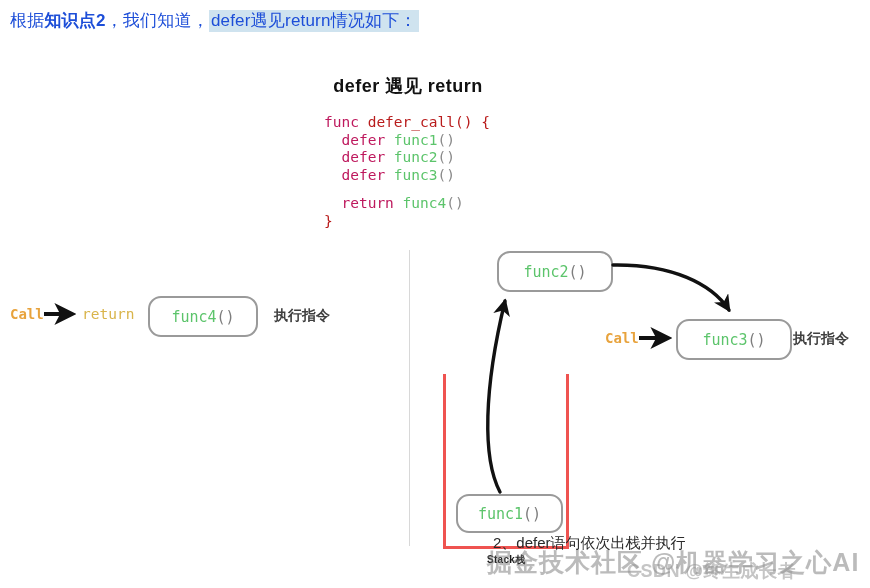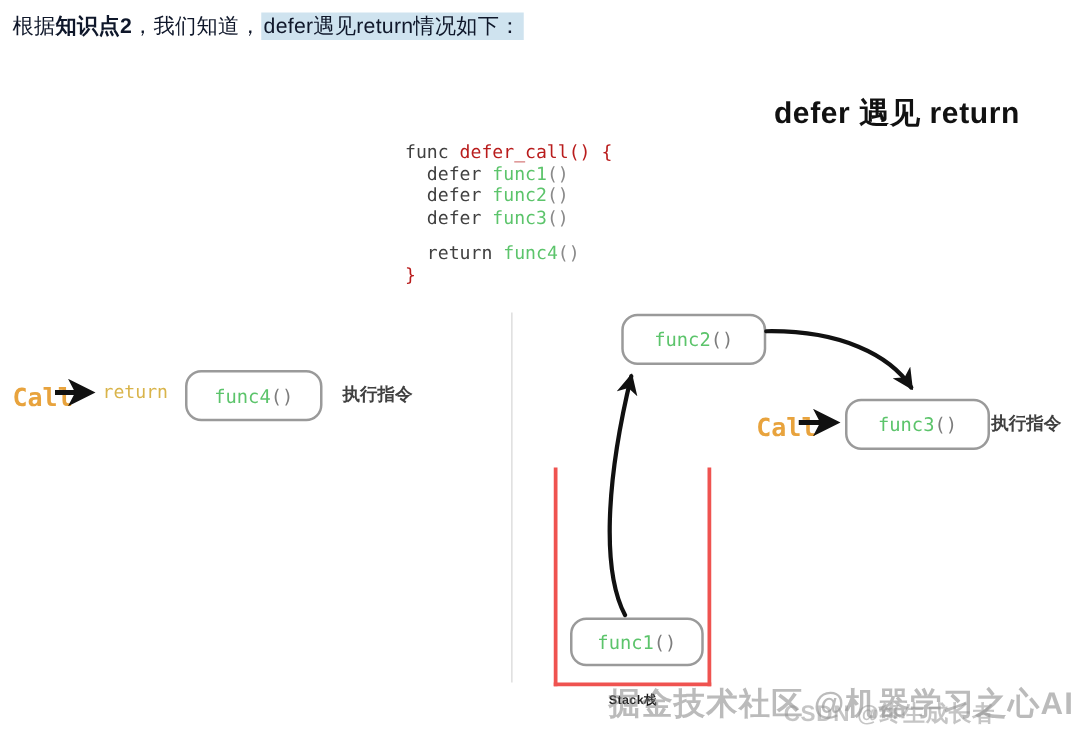--- a/index.html
+++ b/index.html
@@ -22,21 +22,21 @@
   }
 
   
   .header-line {
     position: absolute;
     left: 10px;
     top: 8px;
     font-size: 17px;
     line-height: 26px;
     white-space: nowrap;
-    color: #0f172a;
+    color: #1d4ed8;
     letter-spacing: 0.2px;
   }
   .header-line .bold {
     font-weight: bold;
   }
   .header-line .hl {
     background: #cfe3ef;
     padding: 1px 2px 2px 2px;
   }
 
@@ -46,39 +46,39 @@
     left: 0;
     top: 58px;
     width: 870px;
     height: 500px;
   }
   .fig-title {
     position: absolute;
     left: 0;
     top: 16px;
     width: 816px;
-    text-align: right;
-    font-size: 24px;
+    text-align: center;
+    font-size: 18px;
     font-weight: bold;
     color: #111111;
     letter-spacing: 0.5px;
   }
 
   
   .code-block {
     position: absolute;
     left: 324px;
     top: 56px;
     font-family: "DejaVu Sans Mono", "Liberation Mono", monospace;
     font-size: 14.5px;
     line-height: 17.5px;
     white-space: pre;
     color: #2a2a2a;
   }
-  .code-block .kw   { color: #404040; text-align: center; }
+  .code-block .kw   { color: #be185d; text-align: center; }
   .code-block .fn   { color: #5cc46b; }
   .code-block .pl   { color: #8a8a8a; }
   .code-block .dark { color: #b91c1c; }
   .code-block .blank { display: block; height: 11px; }
 
   
   .divider {
     position: absolute;
     left: 409px;
     top: 192px;
@@ -99,21 +99,21 @@
     font-family: "DejaVu Sans Mono", "Liberation Mono", monospace;
     font-size: 15px;
   }
   .func-box .fname { color: #5cc46b; }
   .func-box .fparen { color: #7d7d7d; }
 
   
   .call-label {
     position: absolute;
     font-family: "DejaVu Sans Mono", "Liberation Mono", monospace;
-    font-size: 20px;
+    font-size: 14px;
     font-weight: bold;
     color: #e8a33d;
   }
   .return-label {
     position: absolute;
     font-family: "DejaVu Sans Mono", "Liberation Mono", monospace;
     font-size: 14.5px;
     color: #d9b44a;
   }
   .exec-label {
@@ -254,17 +254,18 @@
 
       <line x1="639" y1="280" x2="668" y2="280" stroke="#111111" stroke-width="4" marker-end="url(#solidArrow)"></line>
 
       <path d="M 500 434 C 482 400 484 330 505 243" fill="none" stroke="#111111" stroke-width="3.4" stroke-linecap="round" marker-end="url(#curveArrow)"></path>
 
       <path d="M 613 207 C 672 206 712 226 729 252" fill="none" stroke="#111111" stroke-width="3.4" stroke-linecap="round" marker-end="url(#curveArrow)"></path>
     </svg>
 
   </div>
 
+  <div class="caption caption-right">2、defer语句依次出栈并执行</div>
 
   <div class="wm wm-main">掘金技术社区 @机器学习之心AI</div>
   <div class="wm wm-csdn">CSDN @终生成长者</div>
 
 </div>
 
 </body></html>

